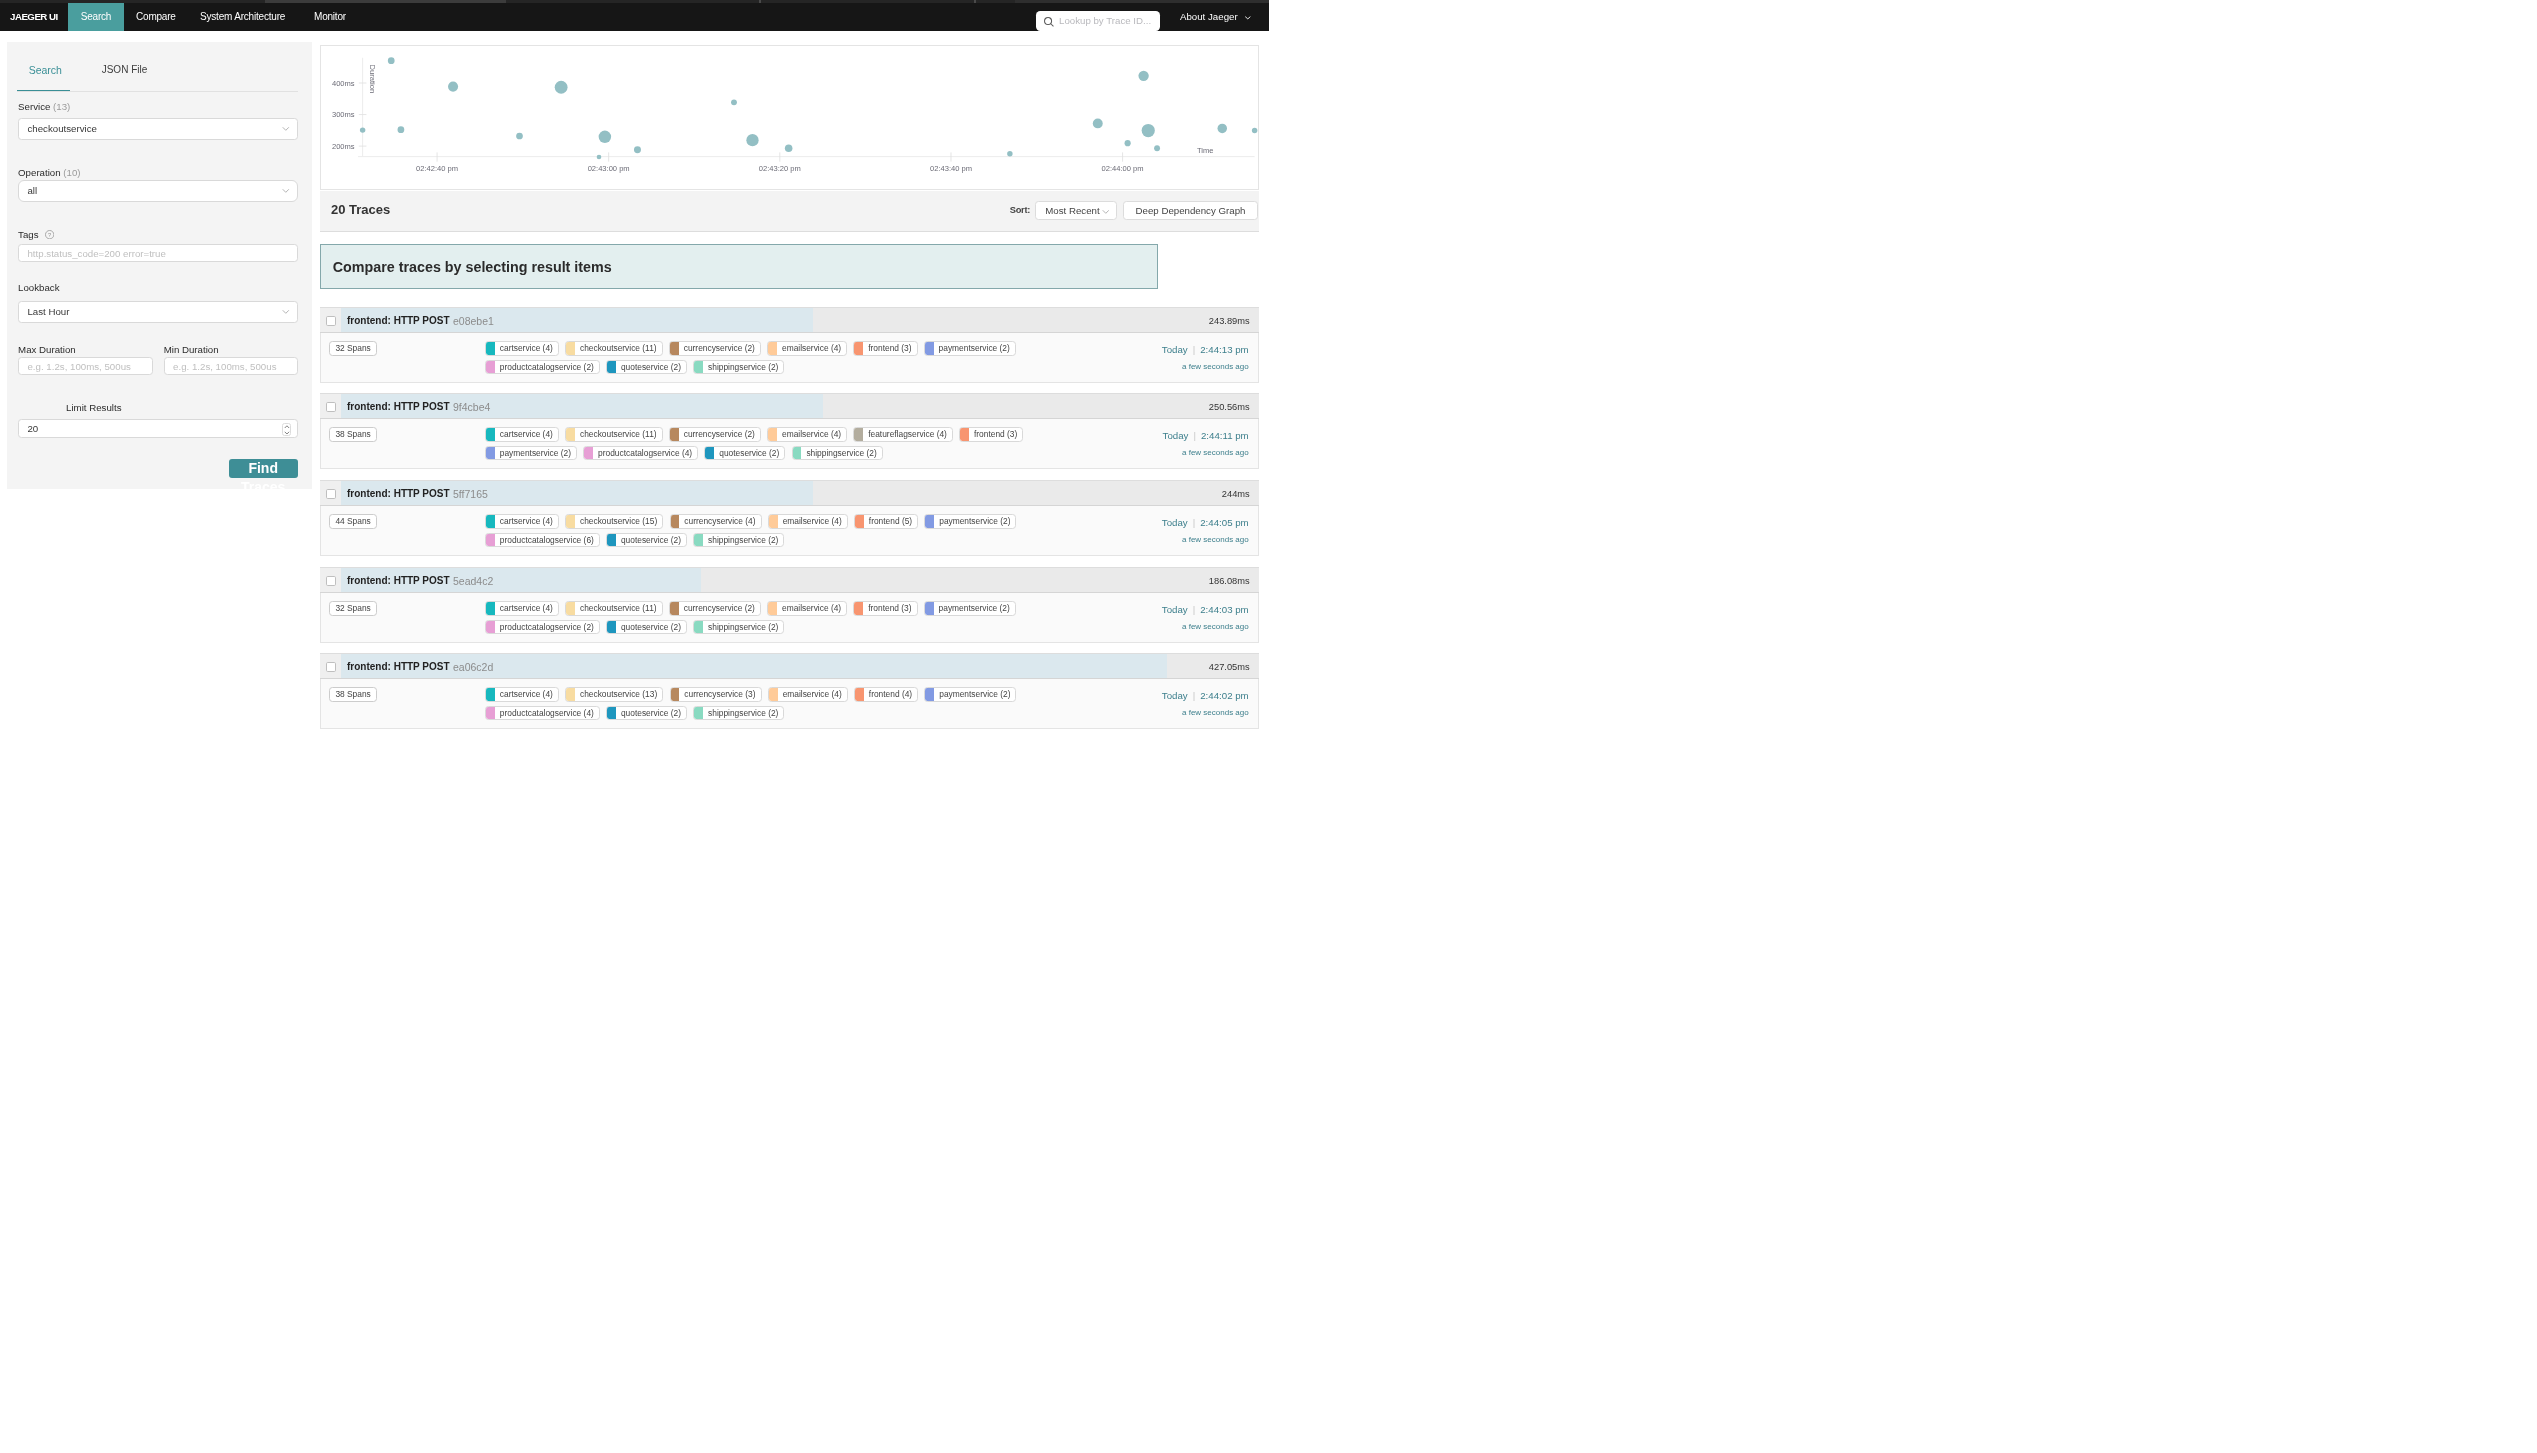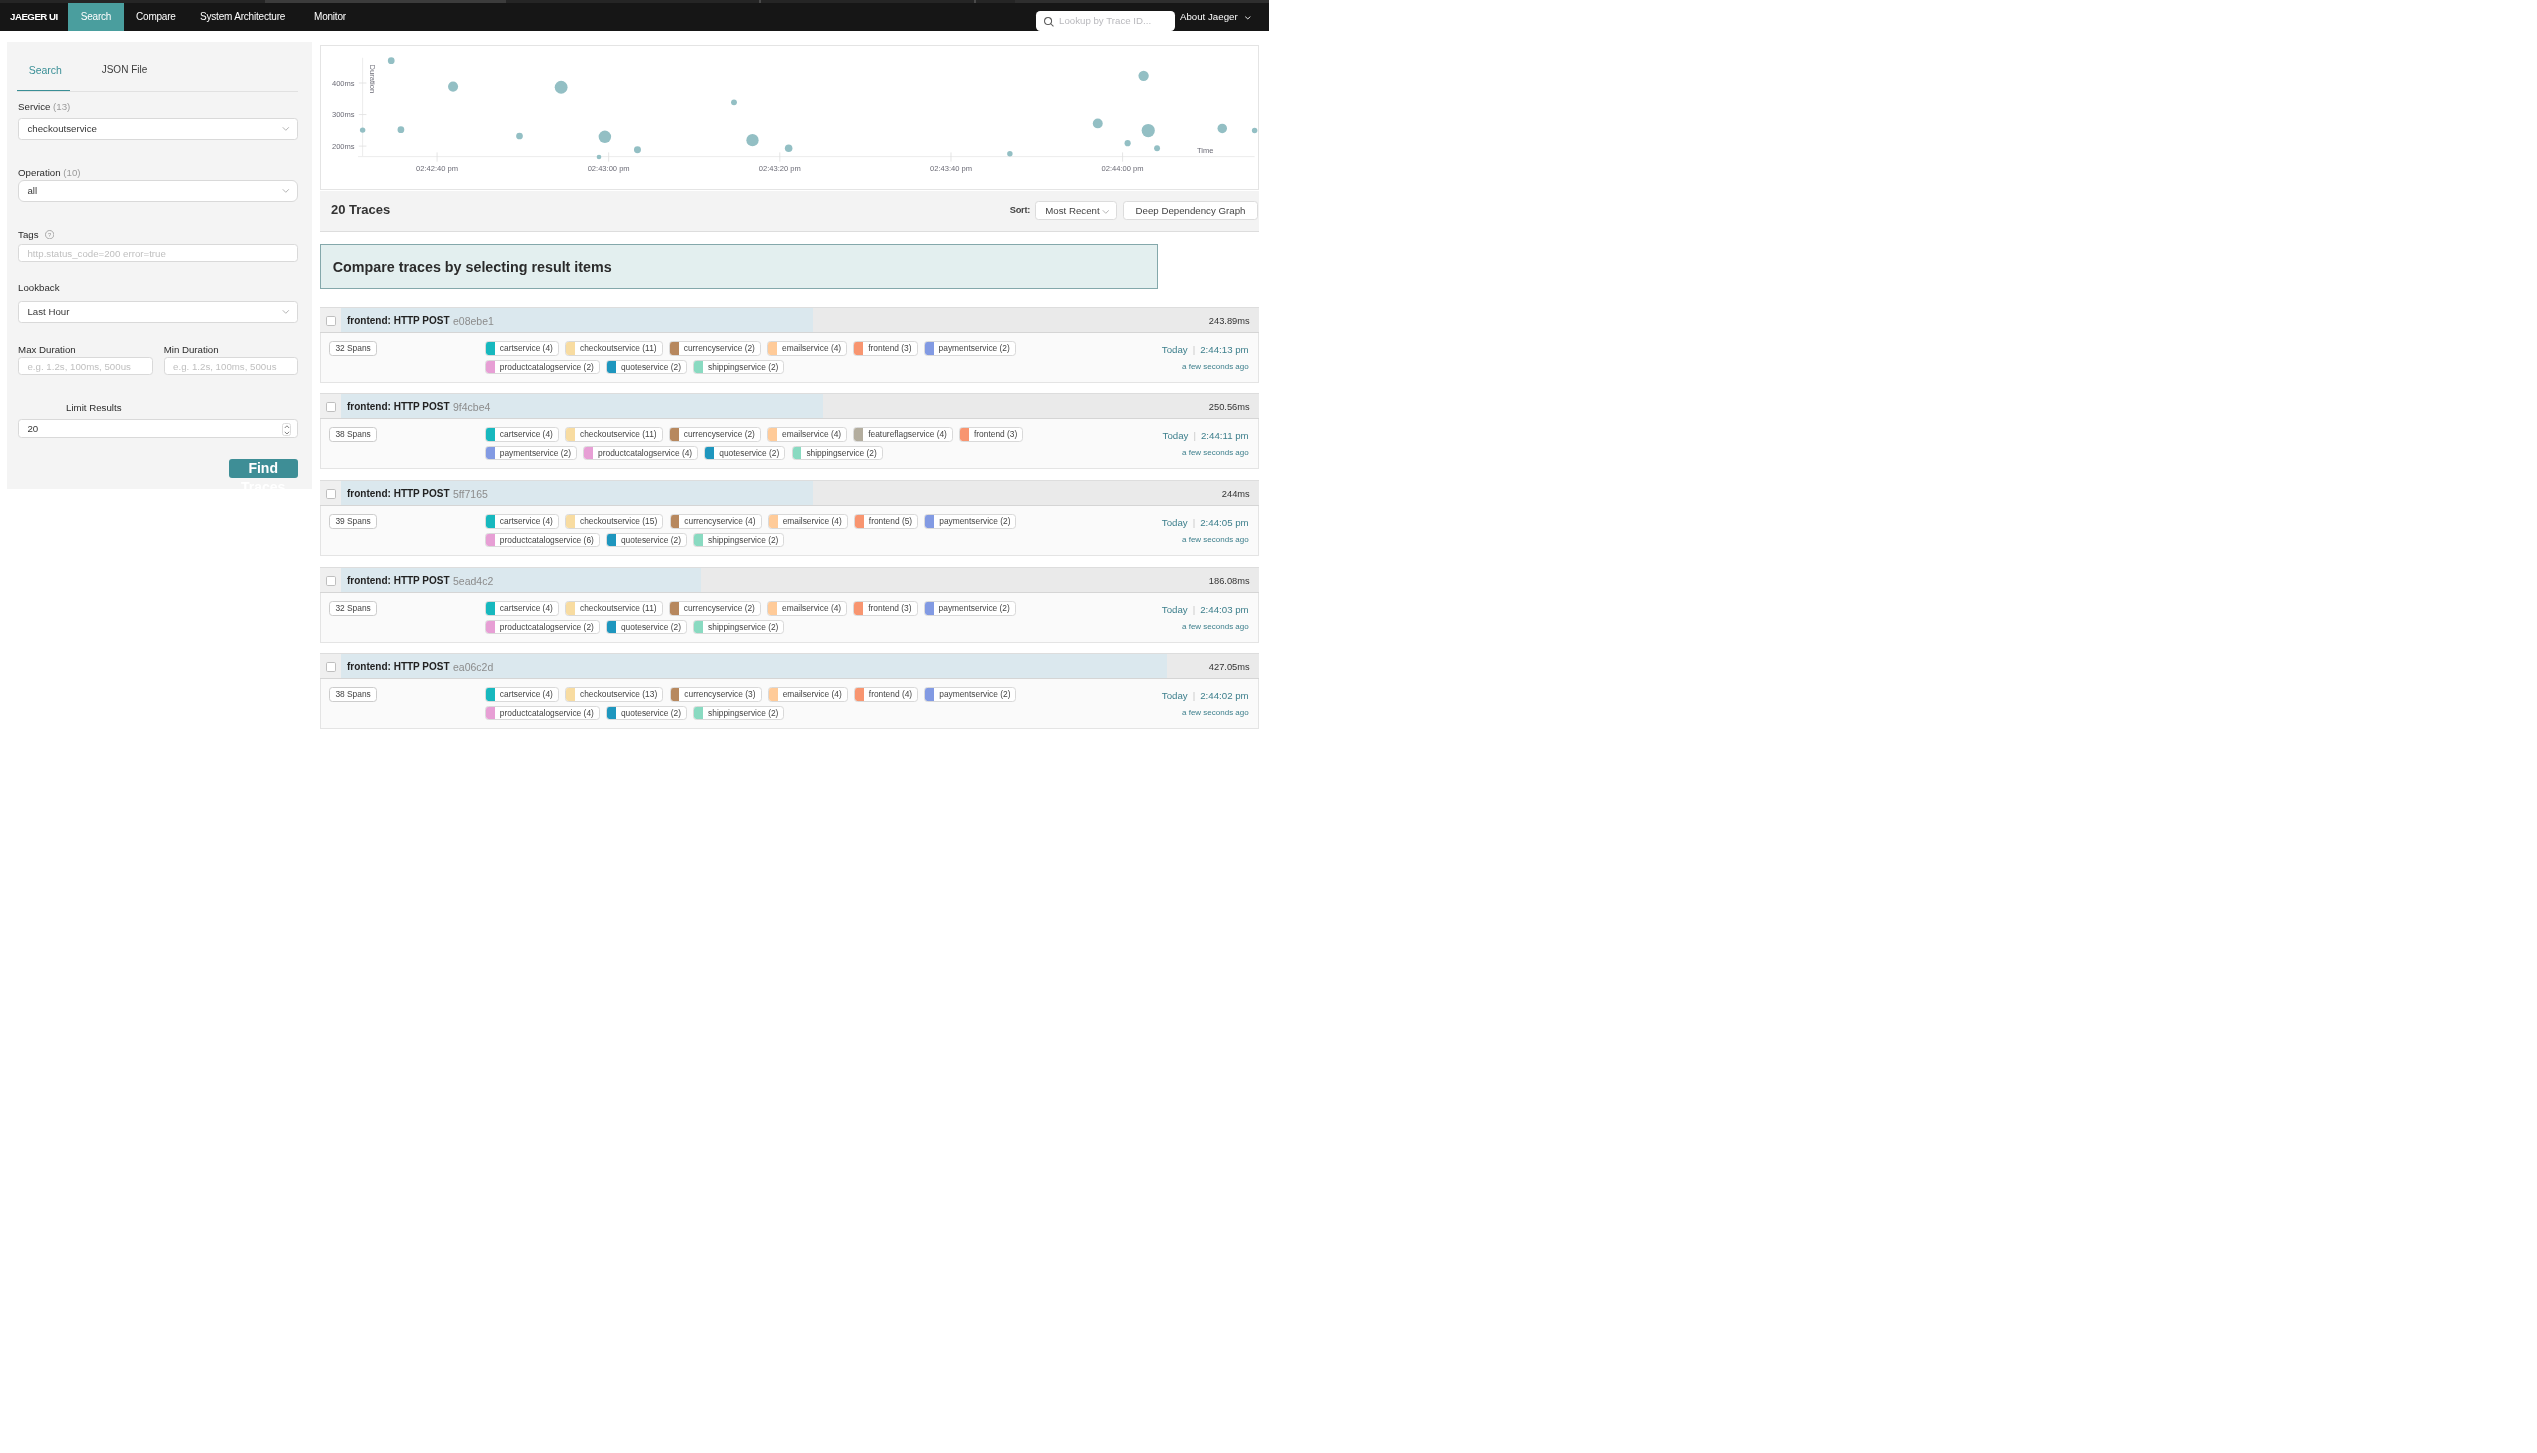--- a/index.html
+++ b/index.html
@@ -12,21 +12,21 @@
 #topstrip .seg2 { position:absolute; left:1015px; top:0; width:254px; height:3.4px; background:#2e2e2e; }
 #topstrip .v1 { position:absolute; left:759px; top:0; width:1.7px; height:3.4px; background:#4a4a4a; }
 #topstrip .v2 { position:absolute; left:974px; top:0; width:1.7px; height:3.4px; background:#4a4a4a; }
 
 
 #nav { position:absolute; left:0; top:3.4px; width:1269px; height:28px; background:#161616; }
 #nav .brand { position:absolute; left:10px; top:0; height:28px; line-height:28px;
   color:#fff; font-weight:bold; font-size:9.7px; letter-spacing:-0.5px; }
 #nav .tab { position:absolute; top:0; height:28px; line-height:28px; color:#fff; font-size:10px; letter-spacing:-0.2px; }
 #nav .active { background:#4a9e9e; text-align:center; }
-#nav .lookup { position:absolute; left:1036px; top:8px; width:139px; height:20px;
+#nav .lookup { position:absolute; left:1036px; top:8px; width:124px; height:20px;
   background:#fff; border-radius:4.2px; }
 #nav .lookup .ph { position:absolute; left:23px; top:0; line-height:20px; color:#b9b9bd; font-size:9.7px; }
 #nav .about { position:absolute; left:1180px; top:0; height:28px; line-height:28px; color:#fff; font-size:9.7px; }
 
 
 #side { position:absolute; left:6.7px; top:42px; width:305px; height:447px; background:#f4f4f4; }
 #side .tab1 { position:absolute; left:22px; top:22px; color:#3a8f96; font-size:10.5px; }
 #side .tab2 { position:absolute; left:95px; top:22px; color:#3c3c3c; font-size:10px; }
 #side .inkbar { position:absolute; left:10.5px; top:48px; width:53px; height:1.7px; background:#3a8f96; }
 #side .tabline { position:absolute; left:10.5px; top:49px; width:281px; height:0.8px; background:#e1e1e1; }
@@ -353,21 +353,21 @@
     <div class="hdr">
         <div class="tcell">
           <div class="bar" style="width:51.4%"></div>
         </div>
       <span class="cb"></span>
       <span class="title">frontend: HTTP POST</span>
         <span class="tid">5ff7165</span>
       <span class="dur">244ms</span>
     </div>
     <div class="body">
-      <span class="spans">39 Spans</span>
+      <span class="spans">44 Spans</span>
       <span class="tagrow r1">
           <span class="tag">
             <span class="sw" style="background:#17B8BE"></span>
             <span class="tx">cartservice (4)</span>
           </span>
           <span class="tag">
             <span class="sw" style="background:#F8DCA1"></span>
             <span class="tx">checkoutservice (15)</span>
           </span>
           <span class="tag">

